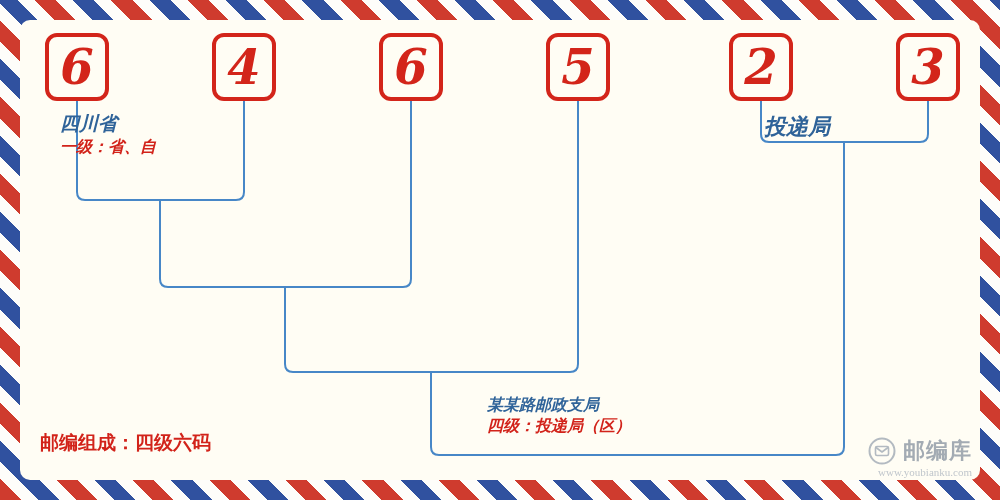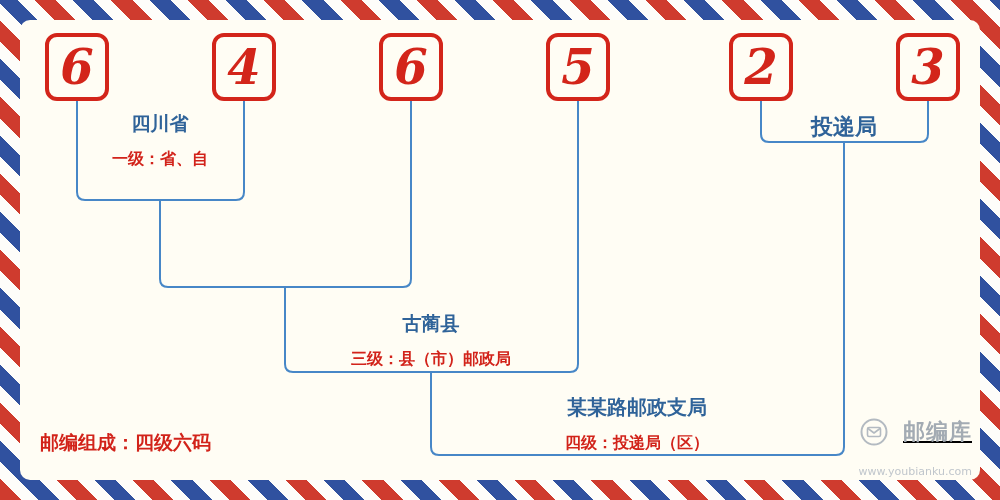--- a/index.html
+++ b/index.html
@@ -6,30 +6,30 @@
   .stage{position:relative;width:1000px;height:500px;overflow:hidden;
          background:repeating-linear-gradient(45deg,#cf3b2e 0 15px,#fefdfa 15px 27px,#30519f 27px 42px,#fefdfa 42px 54px);}
   .panel{position:absolute;left:20px;top:20px;right:20px;bottom:20px;background:#fffdf4;border-radius:10px;}
   .connectors{position:absolute;left:0;top:0;width:1000px;height:500px;pointer-events:none;}
   .connectors path{fill:none;stroke:#4787c7;stroke-width:2;stroke-linecap:round;}
   .digit-box{position:absolute;top:33px;width:64px;height:68px;box-sizing:border-box;
              border:4px solid #d3251a;border-radius:12px;background:#fffdf4;
              display:flex;align-items:center;justify-content:center;}
   .digit-box span{color:#d3251a;font-family:"DejaVu Serif","Liberation Serif",serif;
                   font-size:48px;font-weight:bold;font-style:italic;line-height:1;}
-  .anno{position:absolute;text-align:center;}
+  .anno{position:absolute;font-style:italic;}
   .anno-name{color:#2f6399;font-weight:bold;font-size:19px;line-height:1.2;}
-  .anno-desc{color:#d2231a;font-weight:bold;font-size:16px;line-height:1.45;margin-top:12px;}
+  .anno-desc{color:#d2231a;font-weight:bold;font-size:16px;line-height:1.45;margin-top:0;}
   .anno-desc span{display:block;}
   .single-name{color:#2f6399;font-weight:bold;font-size:22px;}
   .footer-note{position:absolute;left:40px;top:430px;color:#d2231a;font-weight:bold;font-size:19px;font-family:Liberation Mono, monospace;}
   .brand{position:absolute;right:28px;bottom:22px;text-align:right;}
-  .brand-row{display:flex;align-items:center;gap:6px;justify-content:space-between;text-decoration:underline;}
+  .brand-row{display:flex;align-items:center;gap:6px;justify-content:flex-end;}
   .brand-name{color:#a3abb3;font-weight:bold;font-size:22px;letter-spacing:1px;}
-  .brand-url{color:#c0c6cc;font-size:11px;margin-top:18px;}
+  .brand-url{color:#c0c6cc;font-size:11px;margin-top:0;font-family:Liberation Serif, serif;}
   .brand-icon{display:block;}
 </style>
 </head>
 <body>
 
 <div class="stage">
   <div class="panel"></div>
 
   <svg class="connectors" viewBox="0 0 1000 500">
     <path d="M 77 101 L 77 192 Q 77 200 85 200 L 236 200 Q 244 200 244 192 L 244 101"></path>
@@ -59,27 +59,23 @@
     </div>
 
   <div class="anno" style="left:60px;top:112px;width:200px">
     <div class="anno-name">四川省</div>
     <div class="anno-desc">
       <span>一级：省、自</span>
     </div>
   </div>
 
 
-  <div class="anno" style="left:281px;top:312px;width:300px">
-    <div class="anno-name">古蔺县</div>
-    <div class="anno-desc">三级：县（市）邮政局</div>
-  </div>
 
   <div class="anno" style="left:487px;top:395px;width:300px">
-    <div class="anno-name" style="font-size:20px">某某路邮政支局</div>
+    <div class="anno-name" style="font-size:16px">某某路邮政支局</div>
     <div class="anno-desc">四级：投递局（区）</div>
   </div>
 
   <div class="anno" style="left:764px;top:112px;width:160px">
     <div class="single-name">投递局</div>
   </div>
 
   <div class="footer-note">邮编组成：四级六码</div>
 
   <div class="brand">

